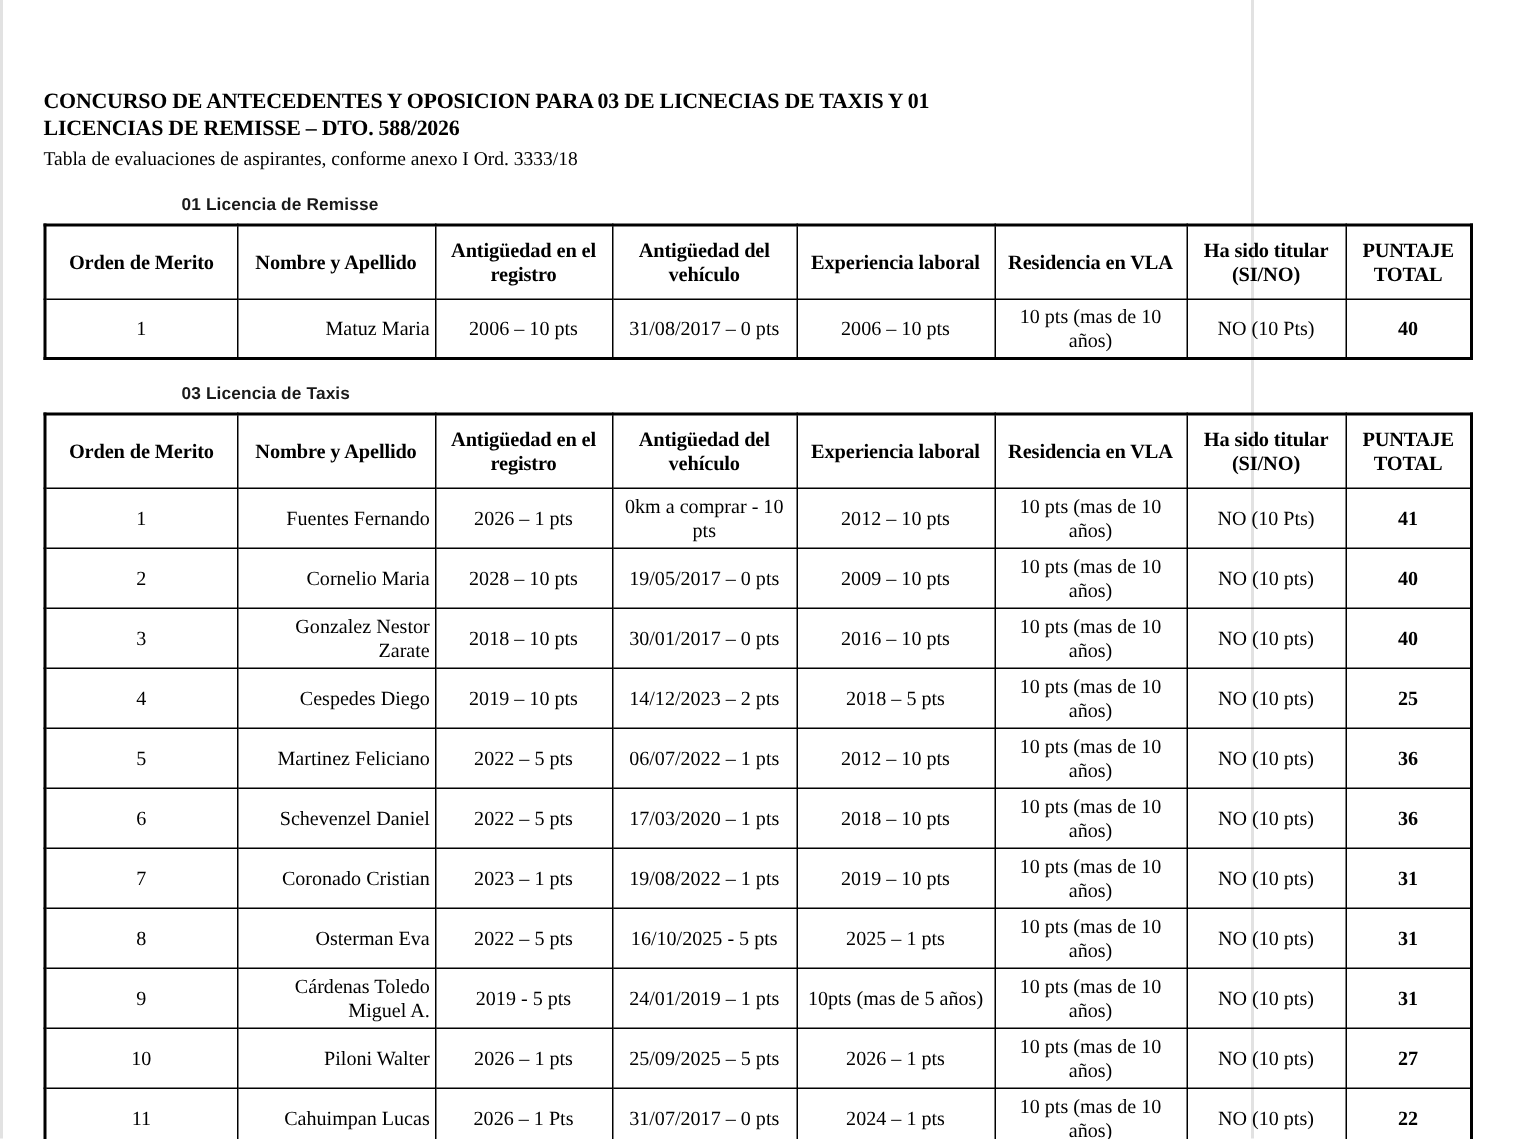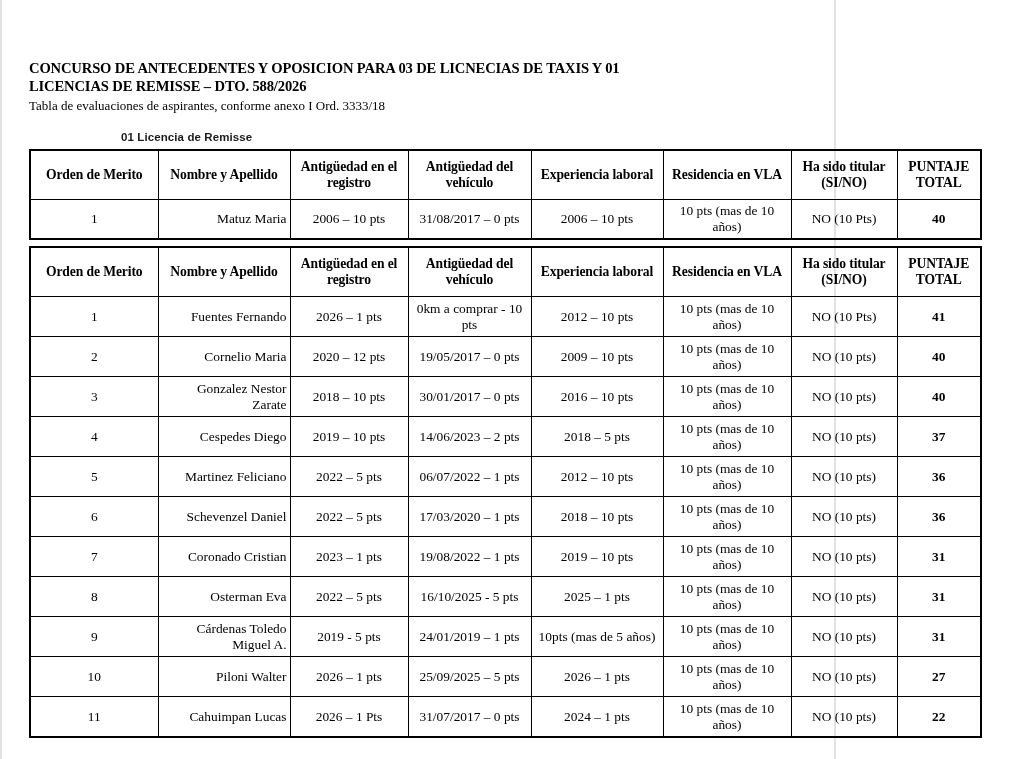--- a/index.html
+++ b/index.html
@@ -172,20 +172,21 @@
             <td class="c-antreg">2006 – 10 pts</td>
             <td class="c-antveh">31/08/2017 – 0 pts</td>
             <td class="c-exp">2006 – 10 pts</td>
             <td class="c-resid">10 pts (mas de 10 años)</td>
             <td class="c-titular">NO (10 Pts)</td>
             <td class="c-total">40</td>
           </tr>
         </tbody>
     </table>
 
+    <div class="section-label" id="label-taxis">03 Licencia de Taxis</div>
 
     <table class="grid" id="table-taxis">
       <colgroup>
         <col class="w-orden">
           <col class="w-nombre">
           <col class="w-antreg">
           <col class="w-antveh">
         <col class="w-exp">
           <col class="w-resid">
           <col class="w-titular">
@@ -222,46 +223,46 @@
             <td class="c-antreg">2026 – 1 pts</td>
             <td class="c-antveh">0km a comprar - 10 pts</td>
             <td class="c-exp">2012 – 10 pts</td>
             <td class="c-resid">10 pts (mas de 10 años)</td>
             <td class="c-titular">NO (10 Pts)</td>
             <td class="c-total">41</td>
           </tr>
           <tr>
             <td class="c-orden">2</td>
             <td class="c-name">Cornelio Maria</td>
-            <td class="c-antreg">2020 – 12 pts</td>
+            <td class="c-antreg">2028 – 10 pts</td>
             <td class="c-antveh">19/05/2017 – 0 pts</td>
             <td class="c-exp">2009 – 10 pts</td>
             <td class="c-resid">10 pts (mas de 10 años)</td>
             <td class="c-titular">NO (10 pts)</td>
             <td class="c-total">40</td>
           </tr>
           <tr>
             <td class="c-orden">3</td>
             <td class="c-name">Gonzalez Nestor Zarate</td>
             <td class="c-antreg">2018 – 10 pts</td>
             <td class="c-antveh">30/01/2017 – 0 pts</td>
             <td class="c-exp">2016 – 10 pts</td>
             <td class="c-resid">10 pts (mas de 10 años)</td>
             <td class="c-titular">NO (10 pts)</td>
             <td class="c-total">40</td>
           </tr>
           <tr>
             <td class="c-orden">4</td>
             <td class="c-name">Cespedes Diego</td>
             <td class="c-antreg">2019 – 10 pts</td>
-            <td class="c-antveh">14/06/2023 – 2 pts</td>
+            <td class="c-antveh">14/12/2023 – 2 pts</td>
             <td class="c-exp">2018 – 5 pts</td>
             <td class="c-resid">10 pts (mas de 10 años)</td>
             <td class="c-titular">NO (10 pts)</td>
-            <td class="c-total">37</td>
+            <td class="c-total">25</td>
           </tr>
           <tr>
             <td class="c-orden">5</td>
             <td class="c-name">Martinez Feliciano</td>
             <td class="c-antreg">2022 – 5 pts</td>
             <td class="c-antveh">06/07/2022 – 1 pts</td>
             <td class="c-exp">2012 – 10 pts</td>
             <td class="c-resid">10 pts (mas de 10 años)</td>
             <td class="c-titular">NO (10 pts)</td>
             <td class="c-total">36</td>

